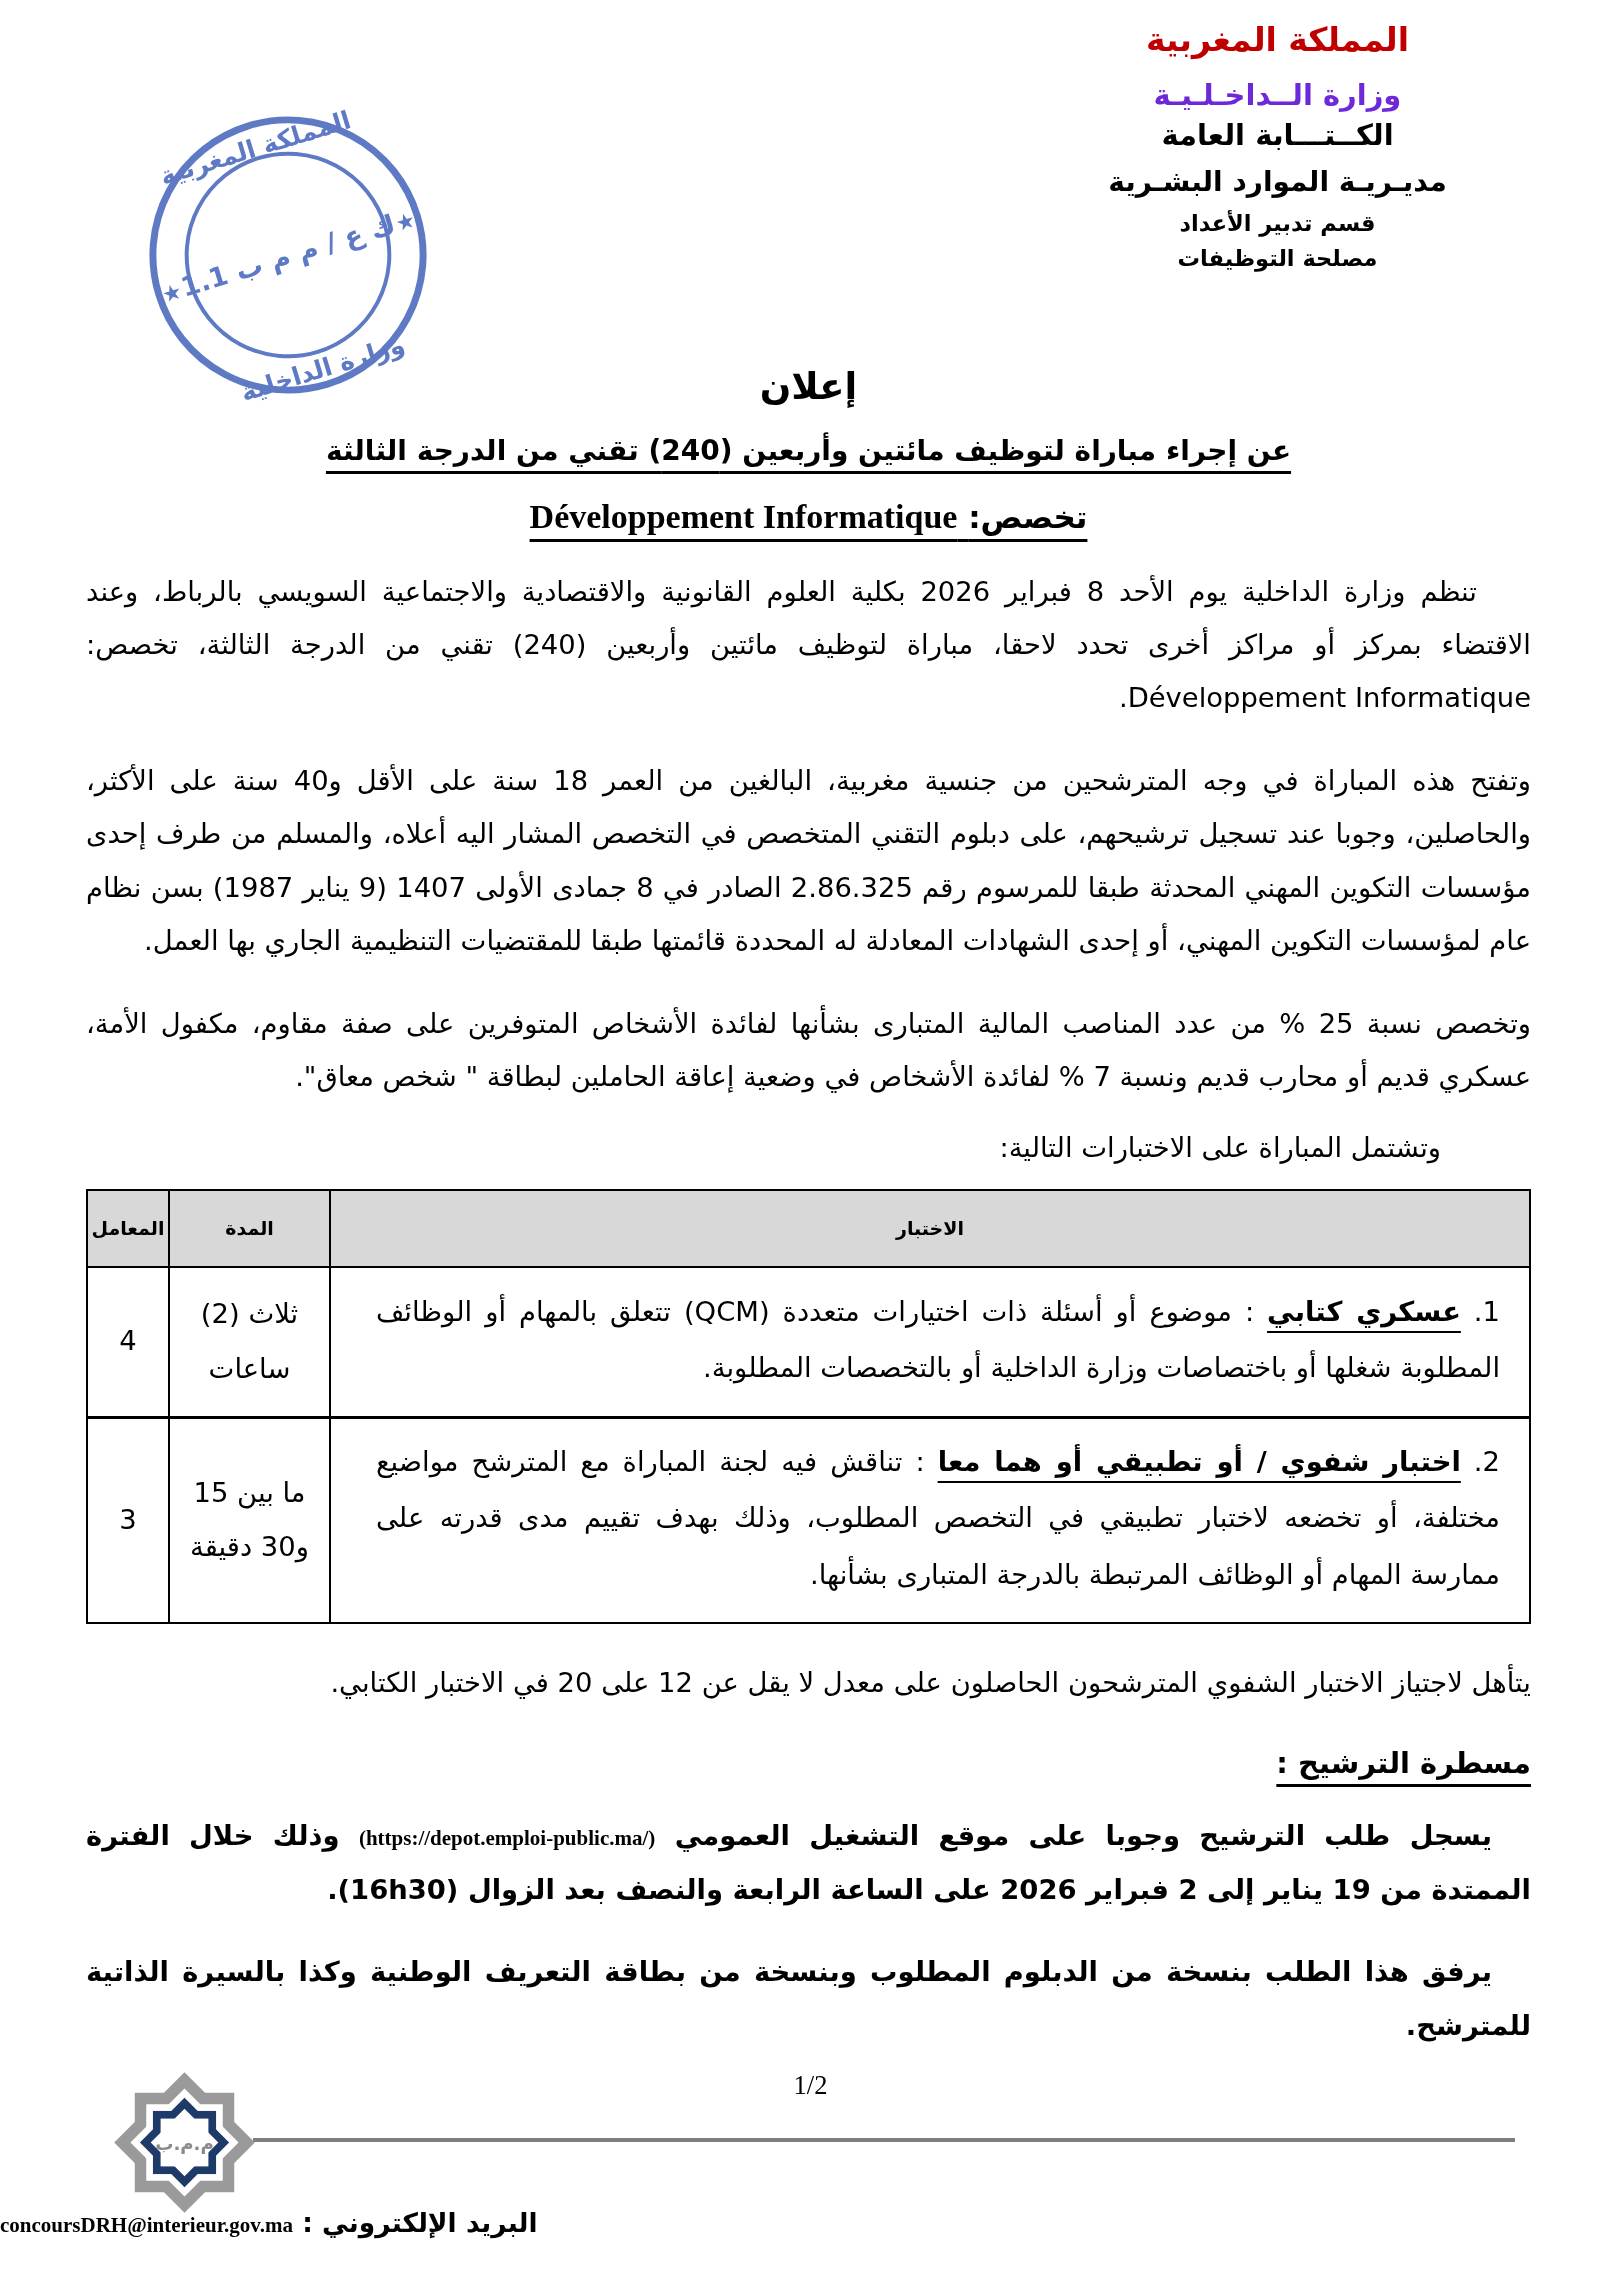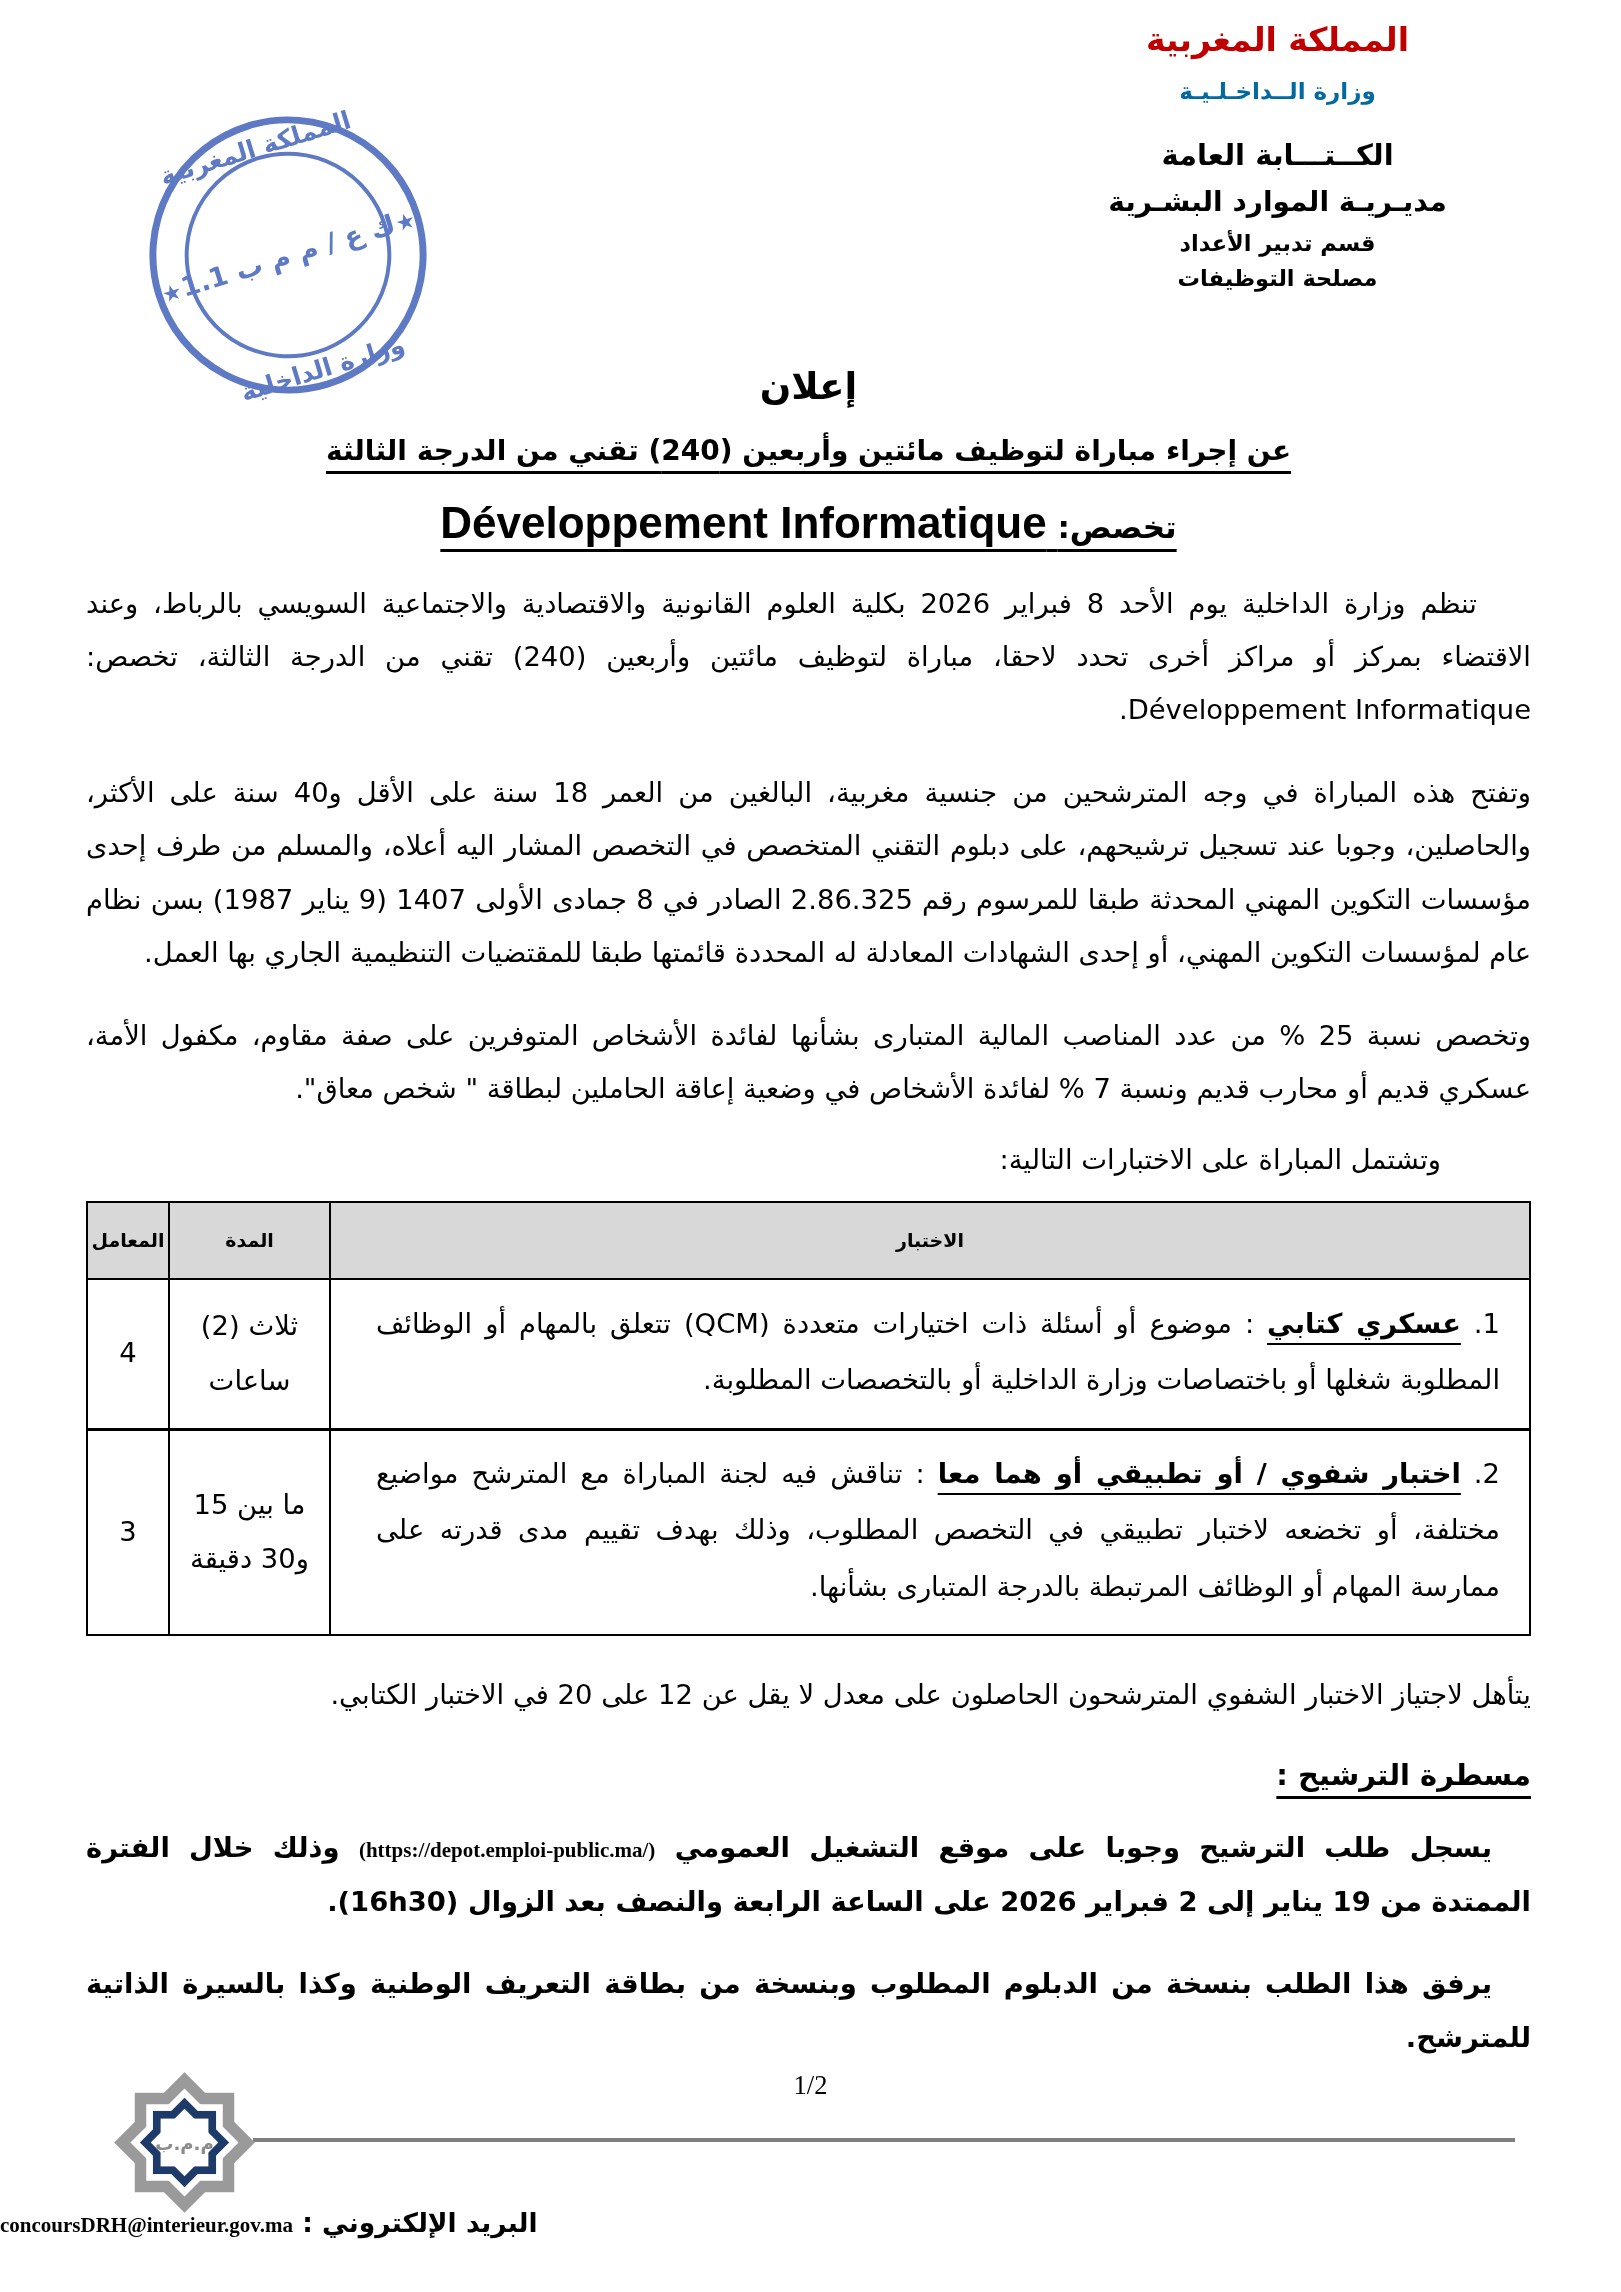--- a/index.html
+++ b/index.html
@@ -7,36 +7,36 @@
     position:relative; width:1621px; height:2293px; margin:0 auto;
     background:#ffffff; overflow:hidden; color:#000;
     font-family:"DejaVu Sans", sans-serif;
   }
   
   .header-right {
     position:absolute; top:19.6px; right:84px; width:519px;
     text-align:center; direction:rtl;
   }
   .h-kingdom   { color:#c00000; font-size:33px; font-weight:bold; margin-bottom:19.6px; }
-  .h-ministry  { color:#0369a1; font-size:23px; font-weight:bold; margin-bottom:34px; }
+  .h-ministry  { color:#6d28d9; font-size:29px; font-weight:bold; margin-bottom:6px; }
   .h-secretariat { font-size:29px; font-weight:bold; margin-bottom:12.7px; }
   .h-directorate { font-size:28px; font-weight:bold; margin-bottom:11.8px; }
   .h-division  { font-size:22.5px; font-weight:600; margin-bottom:9.8px; }
   .h-service   { font-size:22.5px; font-weight:600; }
   
   .stamp { position:absolute; top:100px; left:139px; width:298px; height:310px; opacity:.9; }
   
   .content { position:absolute; top:365px; left:86px; right:90px; direction:rtl; }
   .t-announcement { text-align:center; font-size:37px; font-weight:bold; }
   .t-line { text-align:center; font-size:28px; font-weight:bold; margin-top:25.5px; }
   .t-line span, .t-specialty > span {
     text-decoration:underline; text-underline-offset:10.8px; text-decoration-thickness:2.5px;
   }
   .t-specialty { text-align:center; font-size:31px; font-weight:bold; margin-top:31px; }
-  .latin-serif { font-family:Liberation Sans, sans-serif; font-size:44px; }
+  .latin-serif { font-family:Liberation Serif, serif; font-size:34px; }
   .body { font-size:27.4px; line-height:1.95; text-align:justify; margin:29px 0 0 0; }
   .indent1 { text-indent:54px; }
   .indent2 { text-indent:39px; }
   .bold { font-weight:bold; }
   .tests-intro { margin-top:29px; font-size:27.4px; text-align:right; padding-left:0; padding-right:90px; }
   
   table.exams { width:100%; border-collapse:collapse; table-layout:fixed; margin-top:25.5px; }
   table.exams th, table.exams td { border:2px solid #000; }
   table.exams thead th {
     background:#d8d8d8; height:73px; font-size:19px; font-weight:bold;

